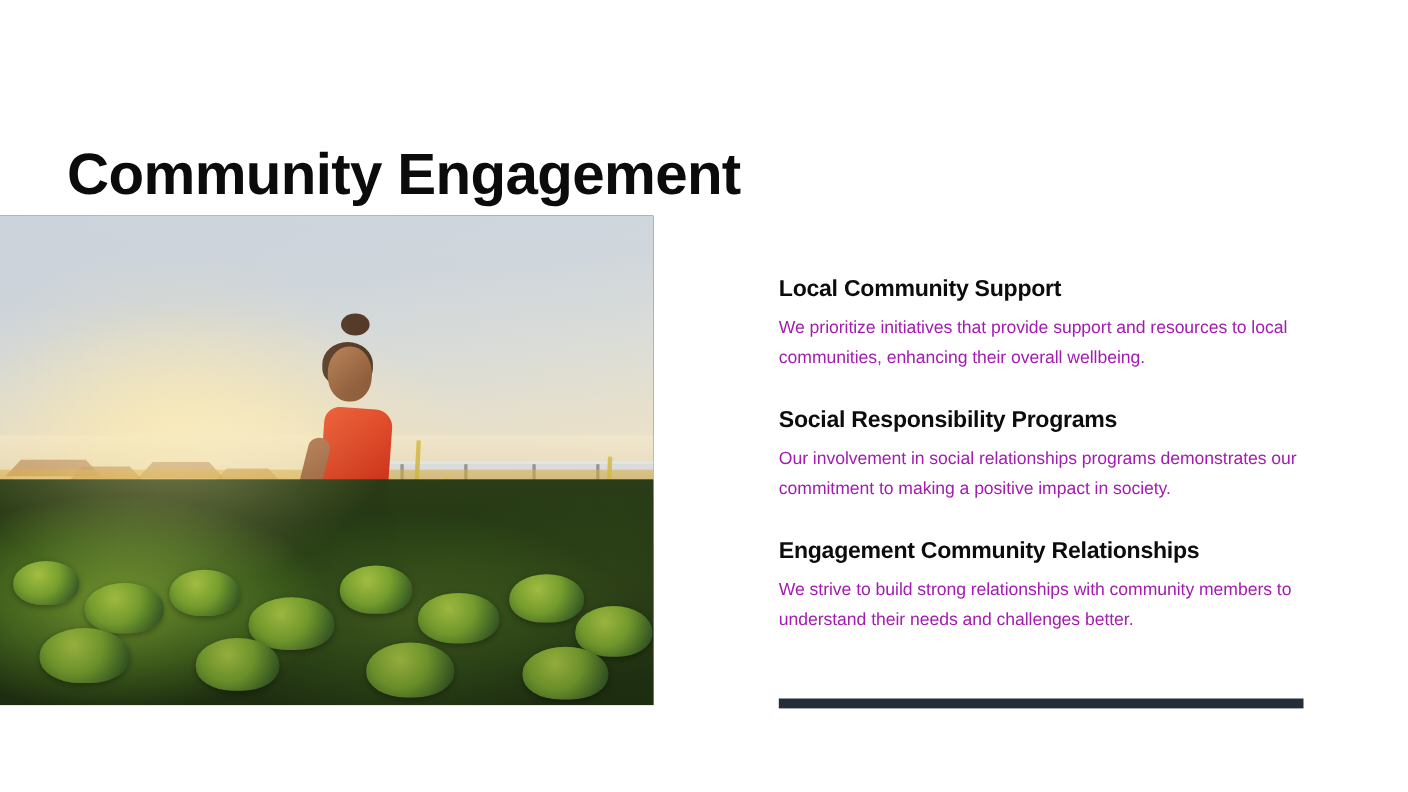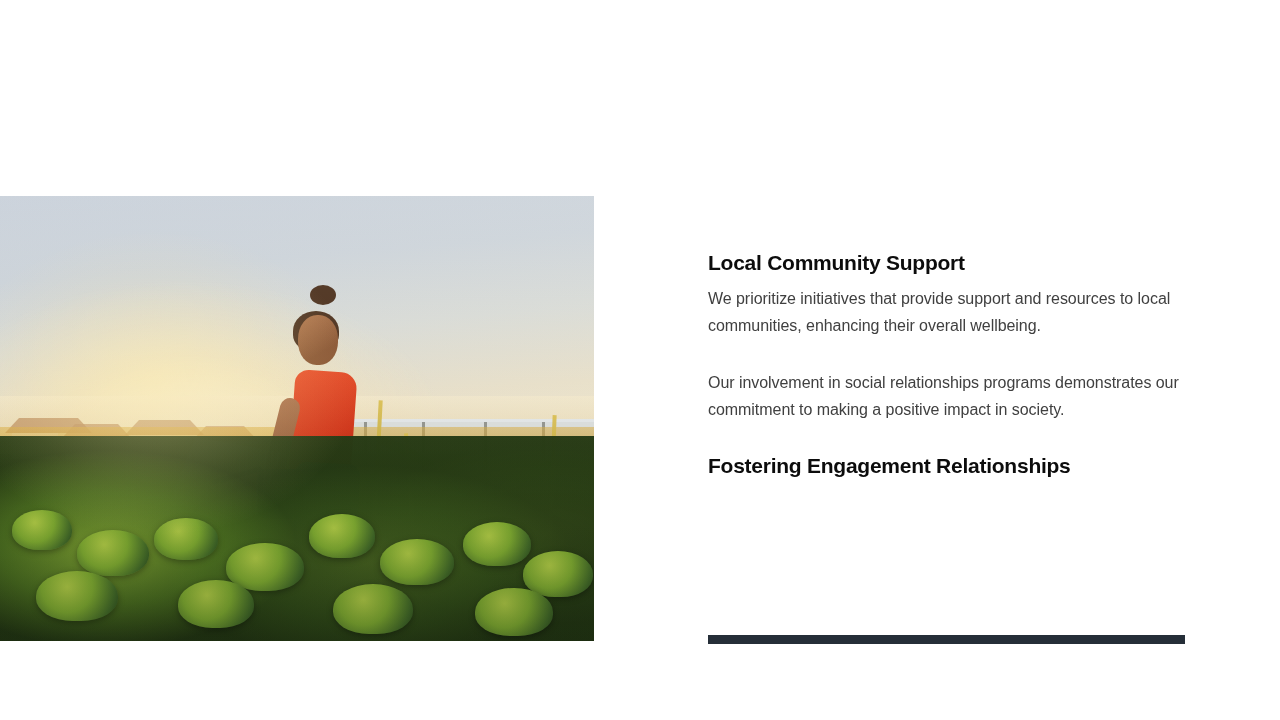--- a/index.html
+++ b/index.html
@@ -269,38 +269,39 @@
     line-height: 26px;
     letter-spacing: -0.25px;
     color: #0c0c0c;
     margin: 0 0 9px 0;
   }
   .block-body {
     font-size: 16px;
     font-weight: normal;
     line-height: 27px;
     letter-spacing: -0.05px;
-    color: #404040;
+    color: #a21caf;
     margin: 0;
   }
 
   .accent-bar {
     position: absolute;
     left: 708px;
     top: 635px;
     width: 477px;
     height: 9px;
     background: #252e38;
   }
 </style>
 </head>
 <body>
 
 <div class="slide">
 
+  <h1 class="slide-title">Community Engagement</h1>
 
   <div class="photo-frame">
     <div class="photo-scene">
       <div class="sky"></div>
       <div class="sun-core"></div>
 
       <div class="houses">
         <div class="house h1"></div>
         <div class="house h2"></div>
         <div class="house h3"></div>
@@ -370,24 +371,26 @@
   </div>
 
   <div class="content-col">
 
     <div class="block">
       <h2 class="block-heading">Local Community Support</h2>
       <p class="block-body">We prioritize initiatives that provide support and resources to local communities, enhancing their overall wellbeing.</p>
     </div>
 
     <div class="block">
+      <h2 class="block-heading">Social Responsibility Programs</h2>
       <p class="block-body">Our involvement in social relationships programs demonstrates our commitment to making a positive impact in society.</p>
     </div>
 
     <div class="block">
-      <h2 class="block-heading">Fostering Engagement Relationships</h2>
+      <h2 class="block-heading">Engagement Community Relationships</h2>
+      <p class="block-body">We strive to build strong relationships with community members to understand their needs and challenges better.</p>
     </div>
 
   </div>
 
   <div class="accent-bar"></div>
 
 </div>
 
 </body></html>

